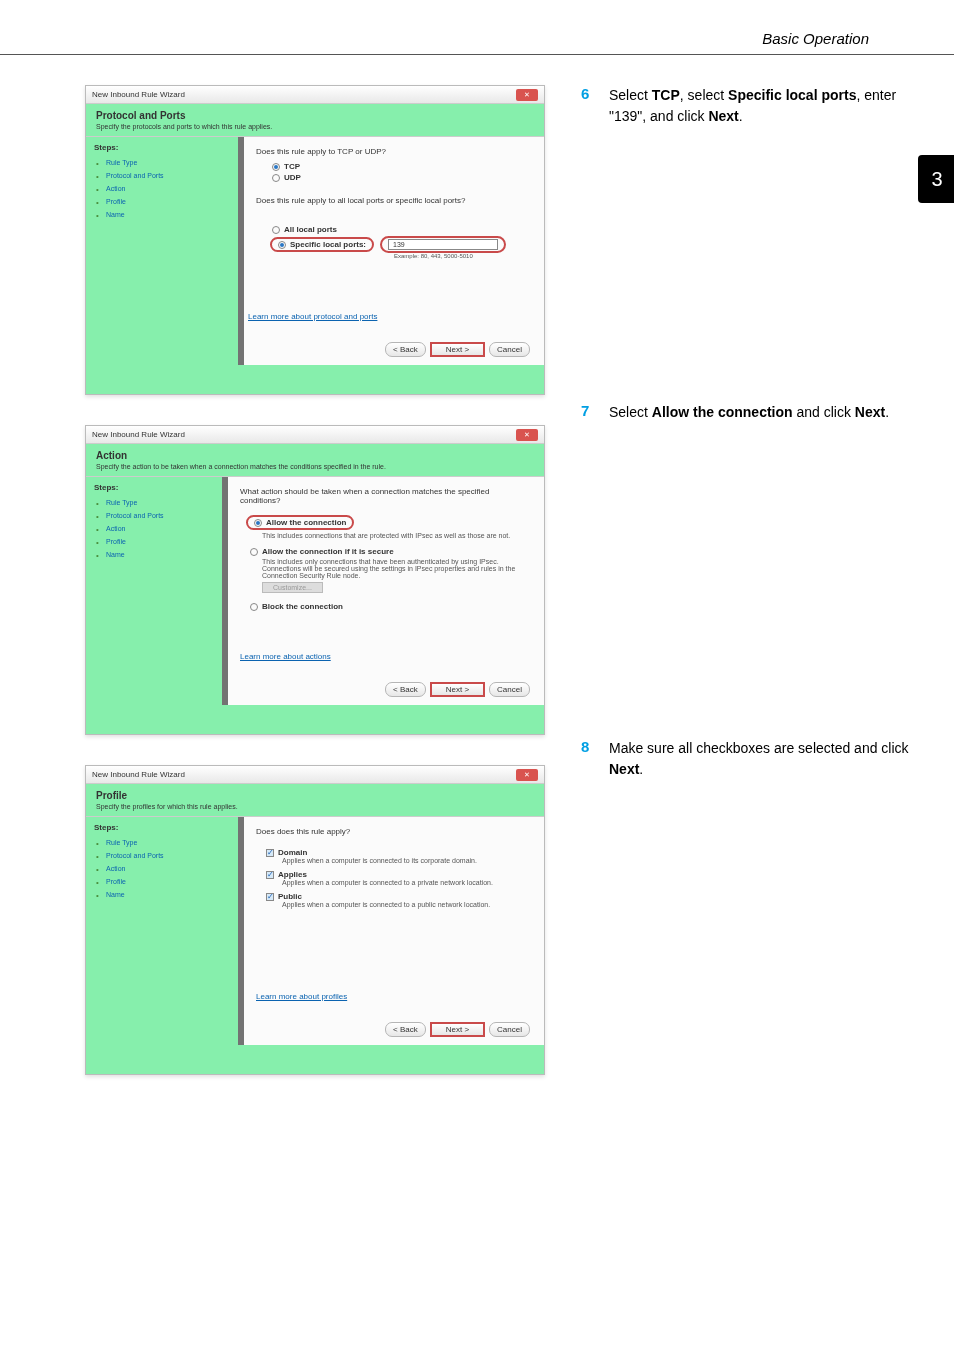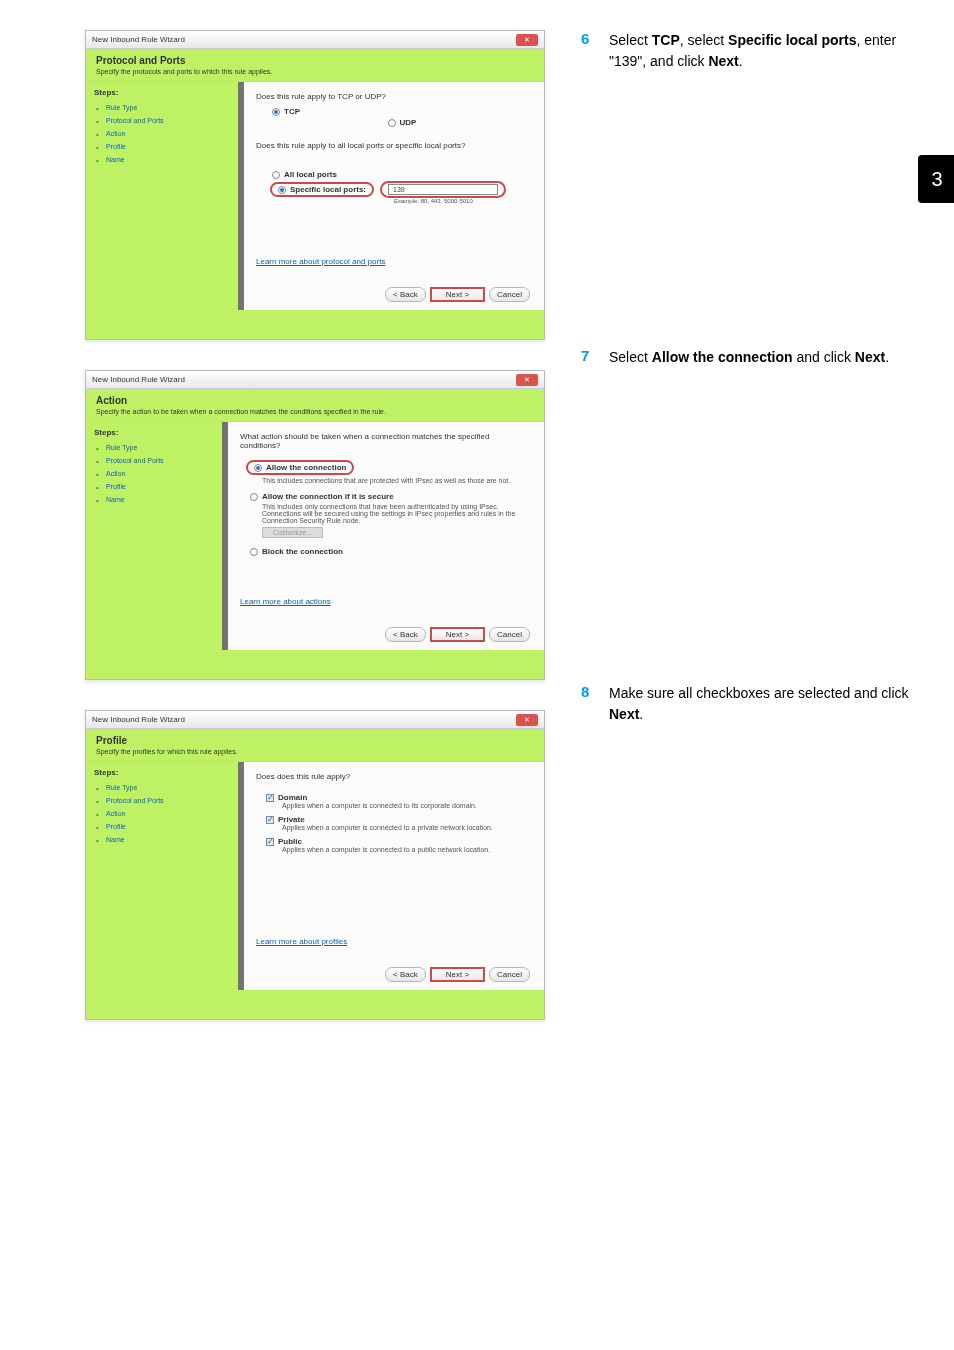--- a/index.html
+++ b/index.html
@@ -10,21 +10,21 @@
   .content { position: relative; display: flex; padding: 30px 45px 40px 85px; }
   .left-col { width: 478px; flex-shrink: 0; }
   .right-col { flex: 1; padding-left: 18px; }
   .step-item { display: flex; font-size: 14px; margin-bottom: 275px; }
   .step-num { color: #009FE3; font-weight: bold; width: 28px; flex-shrink: 0; font-size: 15px; }
   .step-text { flex: 1; line-height: 1.5; }
   .ch-badge { position: absolute; right: -2px; top: 155px; width: 38px; height: 48px; background: #000; border-radius: 4px 0 0 4px; color: #fff; text-align: center; font-size: 20px; line-height: 48px; }
   .footer { text-align: center; font-style: italic; font-size: 13px; padding: 12px 0; }
 
   
-  .wiz { border: 1px solid #bbb; background: #bef264; font-size: 8px; color: #333; width: 460px; height: 310px; margin-bottom: 30px; position: relative; box-shadow: 0 2px 4px rgba(0,0,0,.12); }
+  .wiz { border: 1px solid #bbb; background: #86efac; font-size: 8px; color: #333; width: 460px; height: 310px; margin-bottom: 30px; position: relative; box-shadow: 0 2px 4px rgba(0,0,0,.12); }
   .wiz-title { background: linear-gradient(#fff,#e8e8e8); height: 18px; padding: 3px 6px; border-bottom: 1px solid #ccc; font-size: 8px; display:flex; align-items:center; gap:4px;}
   .wiz-title .t { flex:1; }
   .wiz-title .x { background: #d9534f; color:#fff; width:22px; height:12px; text-align:center; border-radius:2px; font-size:7px; line-height:12px;}
   .wiz-head { font-weight: bold; padding: 6px 10px 0 10px; font-size: 10px; }
   .wiz-sub { padding: 2px 10px 6px 10px; font-size: 7px; border-bottom: 1px solid #ccc;}
   .wiz-body { display: flex; height: 228px; gap: 36px; }
   .wiz-steps { width: 116px; padding: 6px 8px; }
   .wiz-steps h5 { font-size: 8px; font-weight: bold; margin-bottom: 4px; }
   .wiz-steps ul { list-style: none; }
   .wiz-steps li { font-size: 7px; color: #0b63b0; padding: 3px 0 3px 12px; position: relative; }
@@ -39,20 +39,23 @@
   .chk::after { content:"✓"; position:absolute; top:-2px; left:0; font-size:8px; color:#1a5fb4;}
   .txtbox { border:1px solid #888; font-size:7px; padding:1px 4px; background:#fff; }
   .ring { border: 2px solid #c94a4a; border-radius: 10px; display:inline-block; padding:1px 6px; }
   .link { color:#0b63b0; text-decoration:underline; font-size:8px; }
   .graybtn { border:1px solid #bbb; background:#ddd; font-size:7px; padding:1px 10px; color:#999;}
 </style>
 </head>
 <body>
 
 <div class="page">
+  <div class="header-area">
+    <span class="header-text">Basic Operation</span>
+  </div>
 
   <div class="ch-badge">3</div>
 
   <div class="content">
     <div class="left-col">
 
       <div class="wiz">
         <div class="wiz-title">
             <span class="t">New Inbound Rule Wizard</span>
             <span class="x">✕</span>
@@ -66,29 +69,29 @@
               <li>Rule Type</li>
               <li>Protocol and Ports</li>
               <li>Action</li>
               <li>Profile</li>
               <li>Name</li>
             </ul>
           </div>
           <div class="wiz-main">
             <div>Does this rule apply to TCP or UDP?</div>
             <div style="margin:6px 0 2px 16px;"><span class="radio on"></span><b>TCP</b></div>
-            <div style="margin:0 0 14px 16px;text-align:center;"><span class="radio"></span><b>UDP</b></div>
+            <div style="margin:0 0 14px 16px;"><span class="radio"></span><b>UDP</b></div>
             <div>Does this rule apply to all local ports or specific local ports?</div>
             <div style="margin:20px 0 2px 16px;"><span class="radio"></span><b>All local ports</b></div>
             <div style="margin:0 0 0 14px; display:flex; align-items:center; gap:6px;">
               <span class="ring"><span class="radio on"></span><b>Specific local ports:</b></span>
               <span class="ring"><span class="txtbox" style="width:110px; display:inline-block;">139</span></span>
             </div>
             <div style="margin-left:138px; font-size:6px; color:#555;">Example: 80, 443, 5000-5010</div>
-            <div style="position:absolute; bottom:44px; left:12px;"><span class="link">Learn more about protocol and ports</span></div>
+            <div style="position:absolute; bottom:44px; left:4px;"><span class="link">Learn more about protocol and ports</span></div>
             <div class="wiz-footer">
               <span class="wbtn">&lt; Back</span>
               <span class="wbtn primary">Next &gt;</span>
               <span class="wbtn">Cancel</span>
             </div>
           </div>
         </div>
       </div>
 
       <div class="wiz">
@@ -142,21 +145,21 @@
               <li>Protocol and Ports</li>
               <li>Action</li>
               <li>Profile</li>
               <li>Name</li>
             </ul>
           </div>
           <div class="wiz-main">
             <div>Does does this rule apply?</div>
             <div style="margin:12px 0 0 10px;"><span class="chk"></span><b>Domain</b></div>
             <div style="margin-left:26px; font-size:7px; color:#555;">Applies when a computer is connected to its corporate domain.</div>
-            <div style="margin:6px 0 0 10px;"><span class="chk"></span><b>Private</b></div>
+            <div style="margin:6px 0 0 10px;"><span class="chk"></span><b>Applies</b></div>
             <div style="margin-left:26px; font-size:7px; color:#555;">Applies when a computer is connected to a private network location.</div>
             <div style="margin:6px 0 0 10px;"><span class="chk"></span><b>Public</b></div>
             <div style="margin-left:26px; font-size:7px; color:#555;">Applies when a computer is connected to a public network location.</div>
             <div style="position:absolute; bottom:44px; left:12px;"><span class="link">Learn more about profiles</span></div>
             <div class="wiz-footer">
               <span class="wbtn">&lt; Back</span>
               <span class="wbtn primary">Next &gt;</span>
               <span class="wbtn">Cancel</span>
             </div>
           </div>

